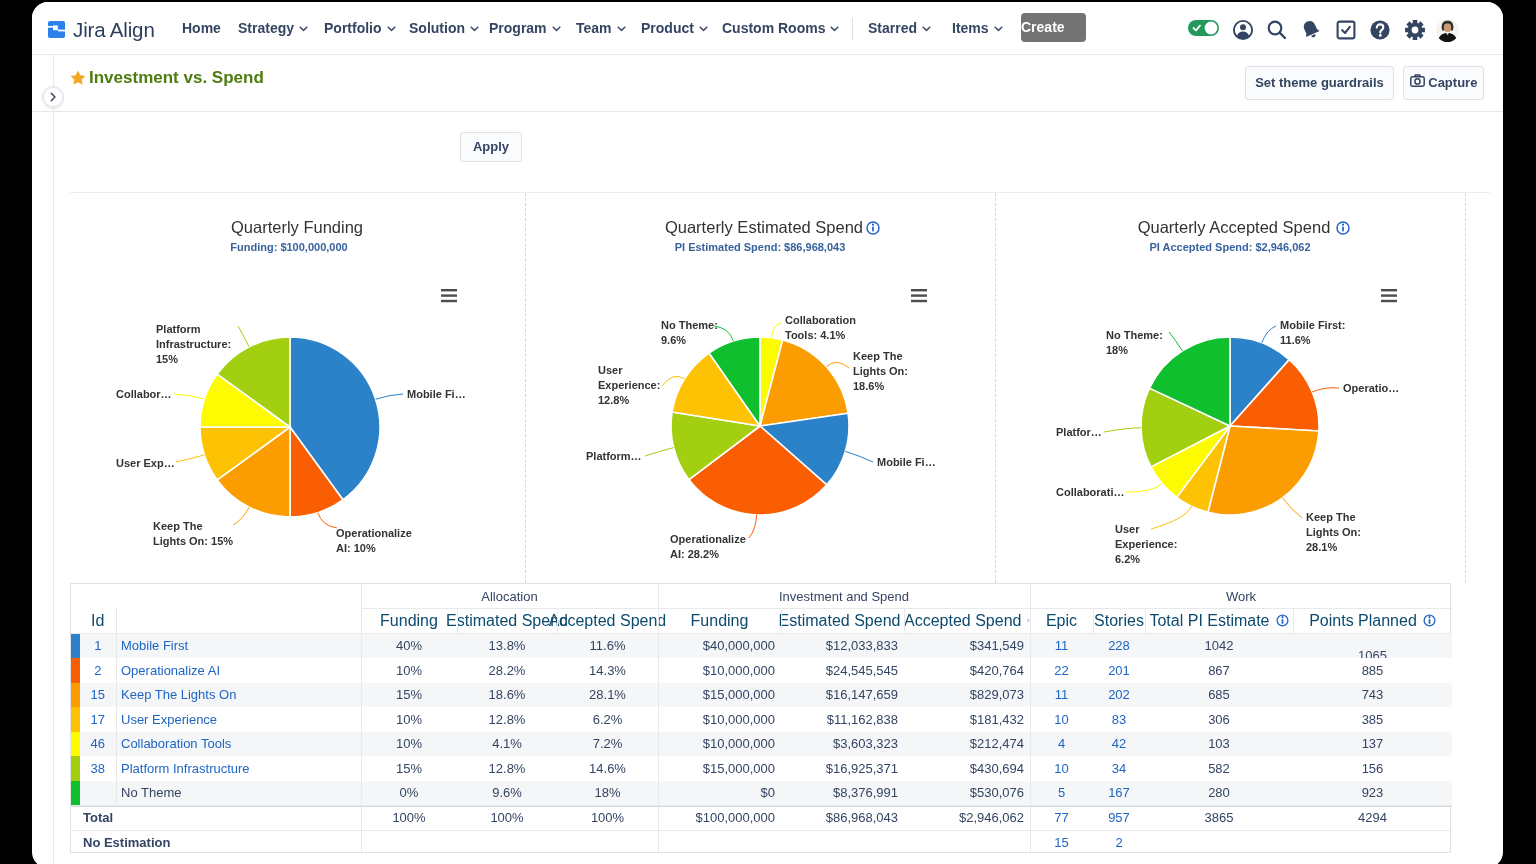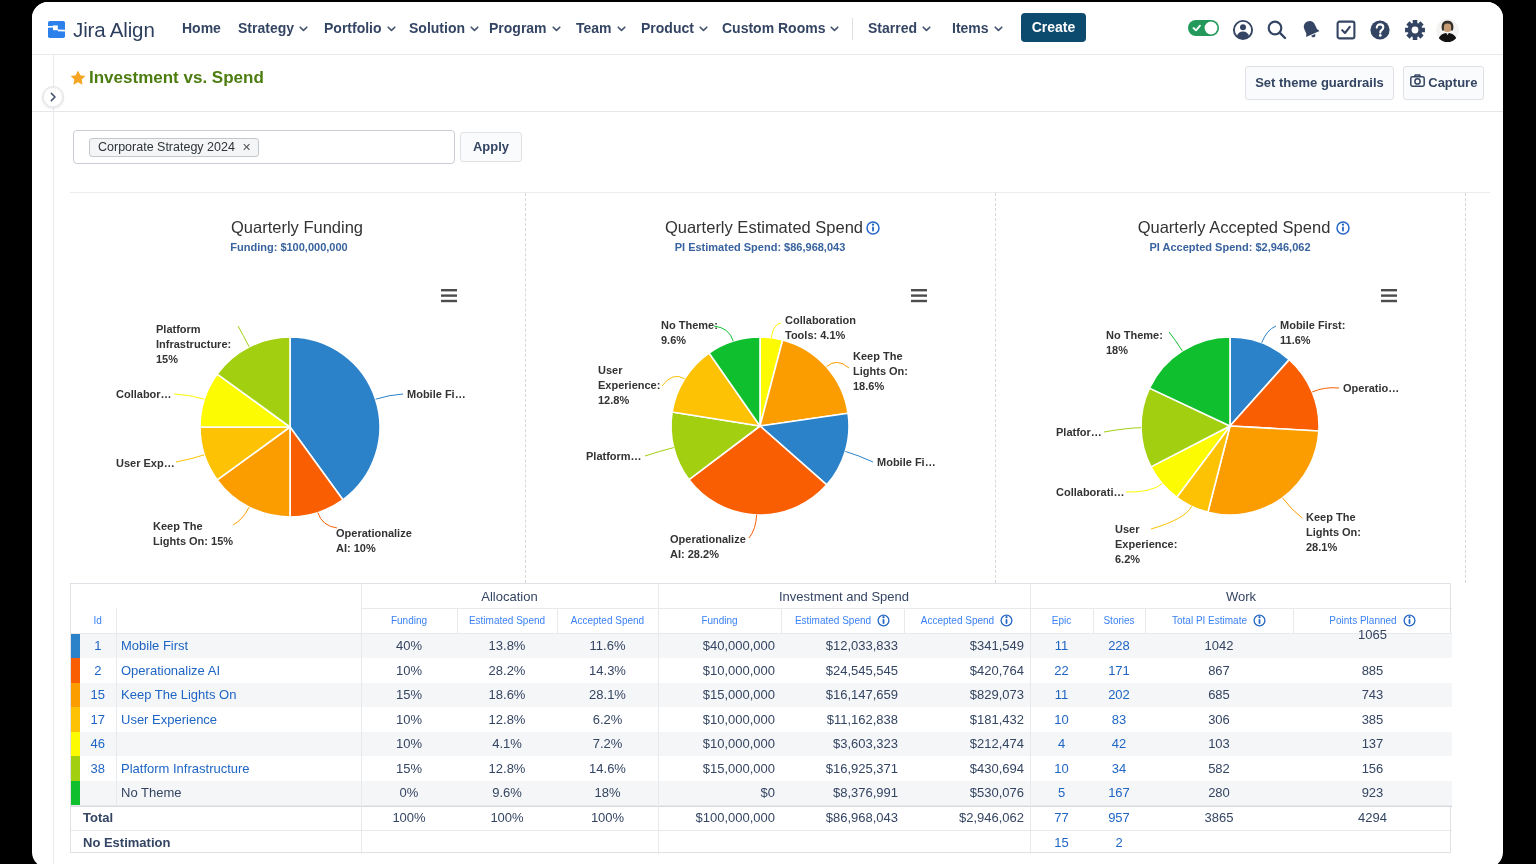--- a/index.html
+++ b/index.html
@@ -2,22 +2,22 @@
 <html><head><meta charset="utf-8">
 <style>
 *{margin:0;padding:0;box-sizing:border-box}
 html,body{width:1536px;height:864px;background:#000;font-family:"Liberation Sans",sans-serif;overflow:hidden}
 .win{position:absolute;left:32px;top:2px;width:1471px;height:866px;background:#fff;border-radius:16px;overflow:hidden}
 .nav{position:absolute;left:0;top:0;width:100%;height:53px;border-bottom:1px solid #e8e9ea;background:#fff}
 .logotxt{position:absolute;left:41px;top:16px;font-size:20.5px;font-weight:normal;color:#2c3e5d;letter-spacing:-0.1px}
 .nvi{position:absolute;top:18px;font-size:14px;font-weight:bold;color:#344563;white-space:nowrap}
 .chv{margin-left:5px;vertical-align:1px}
 .nvdiv{position:absolute;left:820px;top:16px;width:1px;height:22px;background:#dcdfe3}
-.createb{position:absolute;left:989px;top:11px;width:65px;height:29px;background:#0c4a6e;border-radius:4px;
- color:#fff;font-size:14px;font-weight:bold;text-align:center;line-height:29px}
+.createb{position:absolute;left:989px;top:11px;width:65px;height:29px;background:#737373;border-radius:4px;
+ color:#fff;font-size:14px;font-weight:bold;line-height:29px}
 .hdr{position:absolute;left:0;top:53px;width:100%;height:57px;border-bottom:1px solid #e6e7e9;background:#fff}
 .h1{position:absolute;left:57px;top:13px;font-size:17px;font-weight:bold;color:#4d7c0f}
 .btn{position:absolute;height:34px;border:1px solid #dfe1e6;background:#fafbfc;border-radius:3px;
  font-size:13px;font-weight:bold;color:#344563;text-align:center}
 .side{position:absolute;left:21px;top:53px;width:1px;height:813px;background:#e9eaec}
 .collapse{position:absolute;left:10px;top:84px;width:22px;height:22px;border-radius:50%;background:#fff;
  border:1px solid #e3e5e8;box-shadow:0 1px 2px rgba(0,0,0,0.08)}
 .finput{position:absolute;left:41px;top:128px;width:382px;height:34px;border:1px solid #c9cdd3;border-radius:4px;background:#fff}
 .ftag{position:absolute;left:15px;top:7px;height:19px;border:1px solid #c4c8cd;border-radius:3px;background:#f4f5f6;
  font-size:12.5px;color:#2f3338;line-height:17px;padding:0 7px 0 8px}
@@ -30,21 +30,21 @@
 .ctit{font-size:16.5px;fill:#333333;font-family:"Liberation Sans",sans-serif}
 .csub{font-size:11px;font-weight:bold;fill:#38639e;font-family:"Liberation Sans",sans-serif}
 .plab{font-size:11px;font-weight:bold;fill:#333333;font-family:"Liberation Sans",sans-serif}
 .tbl{position:absolute;left:38px;top:581px;width:1381px;height:270px;border:1px solid #dfe1e6;background:#fff}
 .tc{position:absolute;font-size:13px;color:#344563;white-space:nowrap;display:flex;align-items:center}
 .cc{justify-content:center;text-align:center}
 .rc{justify-content:flex-end;text-align:right}
 .lc{justify-content:flex-start}
 .lk{color:#1e65c4}
 .bb{font-weight:bold}
-.hc{color:#3b82f6;font-size:10px}
+.hc{color:#0c4a6e;font-size:16px}
 .ih{margin-left:6px}
 .row{position:absolute;left:0;width:1381px}
 .bar{position:absolute;left:0;width:9px}
 .hline{position:absolute;height:1px;background:#e8e9eb}
 .vline{position:absolute;width:1px;background:#e8e9eb}
 </style></head>
 <body>
 <div class="win">
  <div class="nav">
   <svg width="17" height="17" viewBox="0 0 17 17" style="position:absolute;left:16px;top:19px">
@@ -140,23 +140,20 @@
           <rect x="0.8" y="2.8" width="13.4" height="9.4" rx="1.6" fill="none" stroke="#344563" stroke-width="1.5"></rect>
           <path d="M4.4 2.8 L5.4 0.9 L9.6 0.9 L10.6 2.8" fill="none" stroke="#344563" stroke-width="1.5"></path>
           <circle cx="7.5" cy="7.4" r="2.6" fill="none" stroke="#344563" stroke-width="1.5"></circle>
         </svg> Capture</div>
  </div>
  <div class="side"></div>
  <svg class="collapse" width="22" height="22" viewBox="0 0 22 22">
       <circle cx="11" cy="11" r="10.5" fill="#fff" stroke="#e3e5e8"></circle>
       <path d="M9.2 7 L13.2 11 L9.2 15" fill="none" stroke="#42526e" stroke-width="1.7" stroke-linecap="round" stroke-linejoin="round"></path>
     </svg>
- <div class="finput">
-      <span class="ftag">Corporate Strategy 2024<span class="fx">✕</span></span>
-    </div>
  <div class="fapply">Apply</div>
  <div class="chtop"></div>
  <div class="chsep" style="left:493px"></div>
  <div class="chsep" style="left:963px"></div>
  <div class="chsep" style="left:1433px"></div>
  <svg class="chart" style="left:21px;top:190px" width="472" height="391" viewBox="0 0 472 391">
       <text x="244" y="41" text-anchor="middle" class="ctit">Quarterly Funding</text>
       <text x="236" y="59" text-anchor="middle" class="csub">Funding: $100,000,000</text>
       <rect x="388" y="97.0" width="16" height="2.4" fill="#4d4d4d"></rect>
       <rect x="388" y="102.4" width="16" height="2.4" fill="#4d4d4d"></rect>
@@ -292,34 +289,34 @@
       <div class="tc lc lk" style="left:50px;top:49.5px;width:240px;height:24.5px">Mobile First</div>
       <div class="tc cc" style="left:290px;top:49.5px;width:96px;height:24.5px">40%</div>
       <div class="tc cc" style="left:386px;top:49.5px;width:100px;height:24.5px">13.8%</div>
       <div class="tc cc" style="left:486px;top:49.5px;width:101px;height:24.5px">11.6%</div>
       <div class="tc rc" style="left:587px;top:49.5px;width:117px;height:24.5px">$40,000,000</div>
       <div class="tc rc" style="left:710px;top:49.5px;width:117px;height:24.5px">$12,033,833</div>
       <div class="tc rc" style="left:833px;top:49.5px;width:120px;height:24.5px">$341,549</div>
       <div class="tc cc lk" style="left:959px;top:49.5px;width:63px;height:24.5px">11</div>
       <div class="tc cc lk" style="left:1022px;top:49.5px;width:52px;height:24.5px">228</div>
       <div class="tc cc" style="left:1074px;top:49.5px;width:148px;height:24.5px">1042</div>
-      <div class="tc cc" style="left:1222px;top:38px;width:159px;height:24.5px">1065</div>
+      <div class="tc cc" style="left:1222px;top:59px;width:159px;height:24.5px">1065</div>
       <div class="hline" style="left:0;top:74.0px;width:1381px"></div>
       <div class="row" style="top:74px;height:24.5px;background:#ffffff"></div>
       <div class="bar" style="top:74px;height:24.5px;background:#fa5e02"></div>
       <div class="tc cc lk" style="left:9px;top:74px;width:35.5px;height:24.5px">2</div>
       <div class="tc lc lk" style="left:50px;top:74px;width:240px;height:24.5px">Operationalize AI</div>
       <div class="tc cc" style="left:290px;top:74px;width:96px;height:24.5px">10%</div>
       <div class="tc cc" style="left:386px;top:74px;width:100px;height:24.5px">28.2%</div>
       <div class="tc cc" style="left:486px;top:74px;width:101px;height:24.5px">14.3%</div>
       <div class="tc rc" style="left:587px;top:74px;width:117px;height:24.5px">$10,000,000</div>
       <div class="tc rc" style="left:710px;top:74px;width:117px;height:24.5px">$24,545,545</div>
       <div class="tc rc" style="left:833px;top:74px;width:120px;height:24.5px">$420,764</div>
       <div class="tc cc lk" style="left:959px;top:74px;width:63px;height:24.5px">22</div>
-      <div class="tc cc lk" style="left:1022px;top:74px;width:52px;height:24.5px">171</div>
+      <div class="tc cc lk" style="left:1022px;top:74px;width:52px;height:24.5px">201</div>
       <div class="tc cc" style="left:1074px;top:74px;width:148px;height:24.5px">867</div>
       <div class="tc cc" style="left:1222px;top:74px;width:159px;height:24.5px">885</div>
       <div class="hline" style="left:0;top:98.5px;width:1381px"></div>
       <div class="row" style="top:98.5px;height:24.5px;background:#f5f6f7"></div>
       <div class="bar" style="top:98.5px;height:24.5px;background:#fb9d00"></div>
       <div class="tc cc lk" style="left:9px;top:98.5px;width:35.5px;height:24.5px">15</div>
       <div class="tc lc lk" style="left:50px;top:98.5px;width:240px;height:24.5px">Keep The Lights On</div>
       <div class="tc cc" style="left:290px;top:98.5px;width:96px;height:24.5px">15%</div>
       <div class="tc cc" style="left:386px;top:98.5px;width:100px;height:24.5px">18.6%</div>
       <div class="tc cc" style="left:486px;top:98.5px;width:101px;height:24.5px">28.1%</div>
@@ -342,20 +339,21 @@
       <div class="tc rc" style="left:710px;top:123px;width:117px;height:24.5px">$11,162,838</div>
       <div class="tc rc" style="left:833px;top:123px;width:120px;height:24.5px">$181,432</div>
       <div class="tc cc lk" style="left:959px;top:123px;width:63px;height:24.5px">10</div>
       <div class="tc cc lk" style="left:1022px;top:123px;width:52px;height:24.5px">83</div>
       <div class="tc cc" style="left:1074px;top:123px;width:148px;height:24.5px">306</div>
       <div class="tc cc" style="left:1222px;top:123px;width:159px;height:24.5px">385</div>
       <div class="hline" style="left:0;top:147.5px;width:1381px"></div>
       <div class="row" style="top:147.5px;height:24.5px;background:#f5f6f7"></div>
       <div class="bar" style="top:147.5px;height:24.5px;background:#fdfb02"></div>
       <div class="tc cc lk" style="left:9px;top:147.5px;width:35.5px;height:24.5px">46</div>
+      <div class="tc lc lk" style="left:50px;top:147.5px;width:240px;height:24.5px">Collaboration Tools</div>
       <div class="tc cc" style="left:290px;top:147.5px;width:96px;height:24.5px">10%</div>
       <div class="tc cc" style="left:386px;top:147.5px;width:100px;height:24.5px">4.1%</div>
       <div class="tc cc" style="left:486px;top:147.5px;width:101px;height:24.5px">7.2%</div>
       <div class="tc rc" style="left:587px;top:147.5px;width:117px;height:24.5px">$10,000,000</div>
       <div class="tc rc" style="left:710px;top:147.5px;width:117px;height:24.5px">$3,603,323</div>
       <div class="tc rc" style="left:833px;top:147.5px;width:120px;height:24.5px">$212,474</div>
       <div class="tc cc lk" style="left:959px;top:147.5px;width:63px;height:24.5px">4</div>
       <div class="tc cc lk" style="left:1022px;top:147.5px;width:52px;height:24.5px">42</div>
       <div class="tc cc" style="left:1074px;top:147.5px;width:148px;height:24.5px">103</div>
       <div class="tc cc" style="left:1222px;top:147.5px;width:159px;height:24.5px">137</div>

